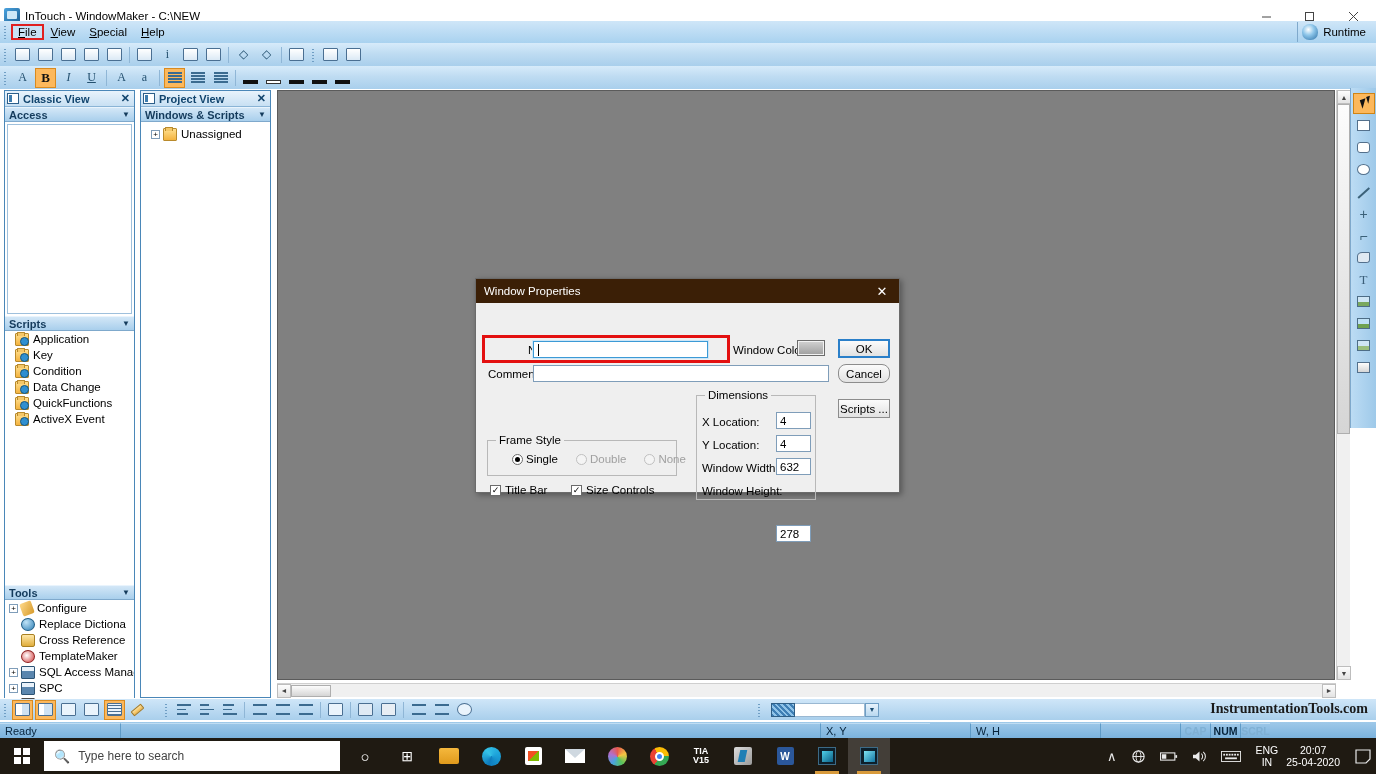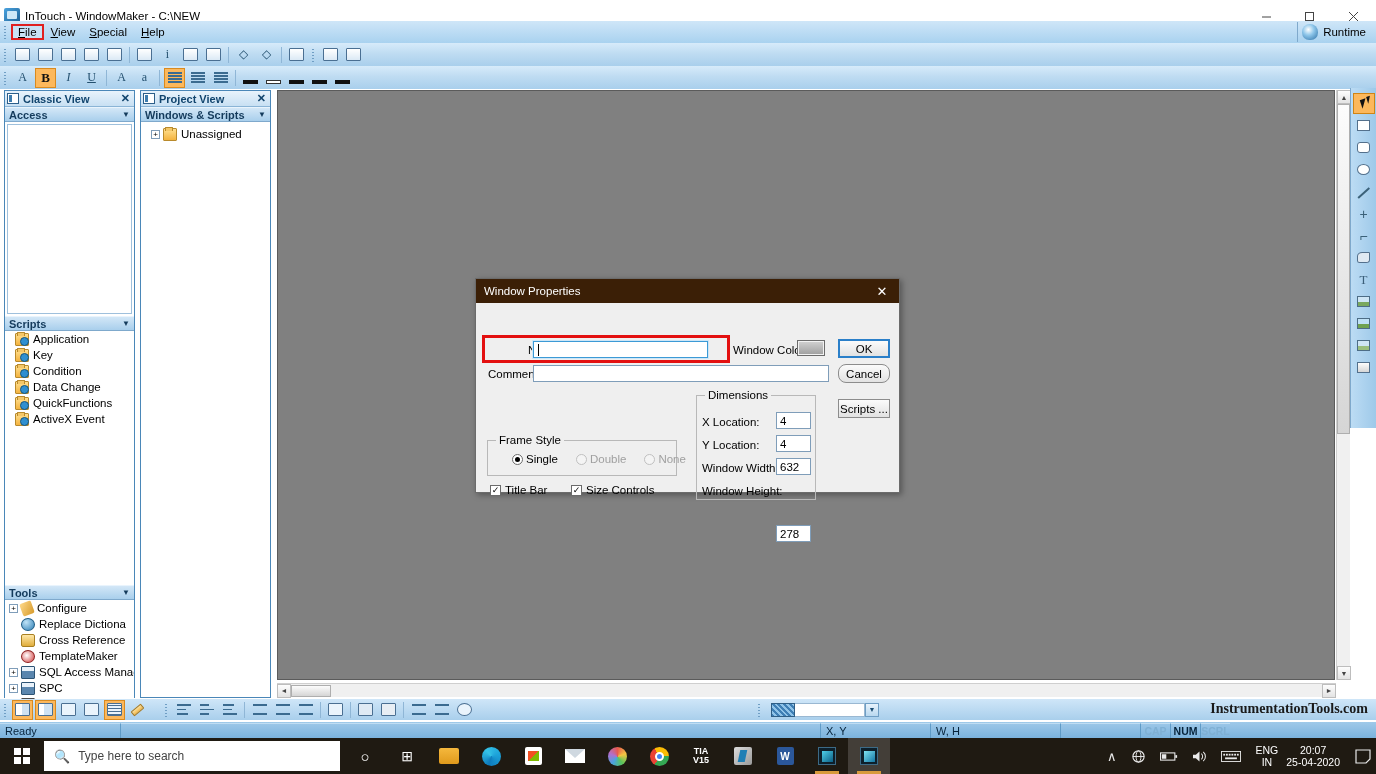--- a/index.html
+++ b/index.html
@@ -744,21 +744,21 @@
       <div class="cw-pat"></div>
       <div class="cw-field"></div>
       <div class="cw-drop">▼</div>
     </div>
   </div>
 
   <div class="statusbar" style="top:722px;">
     <div class="st-cell st-ready" style="border-left:none;">Ready</div>
     <div class="st-cell" style="width:700px;"></div>
     <div class="st-cell" style="width:110px;">X, Y</div>
-    <div class="st-cell" style="width:130px;">W, H</div>
+    <div class="st-cell" style="width:130px;margin-left:40px;">W, H</div>
     <div class="st-cell" style="width:80px;"></div>
     <div class="st-cell st-ind off">CAP</div>
     <div class="st-cell st-ind">NUM</div>
     <div class="st-cell st-ind off">SCRL</div>
   </div>
 
   <div class="watermark" style="top:701px;">InstrumentationTools.com</div>
 
   <div class="dialog">
     <div class="dlg-title">

